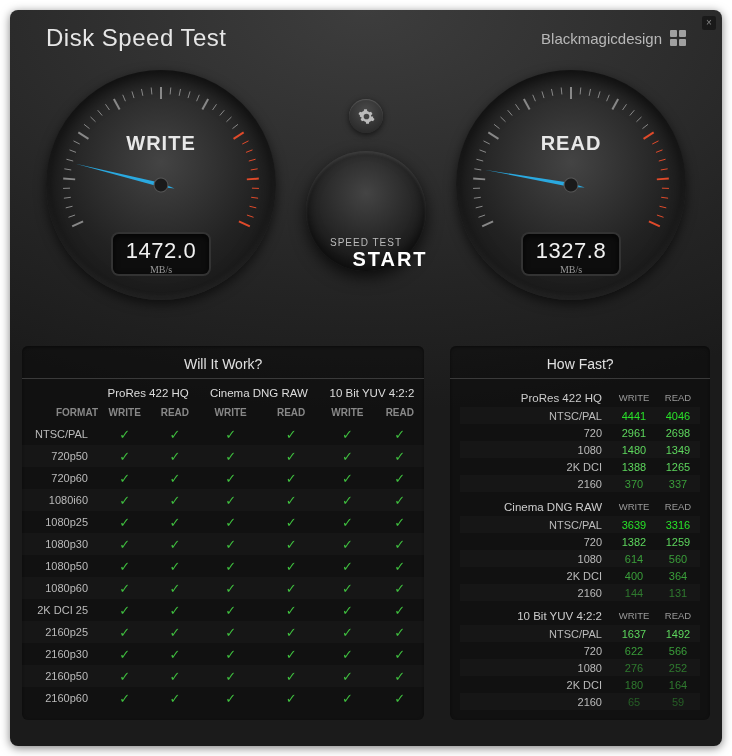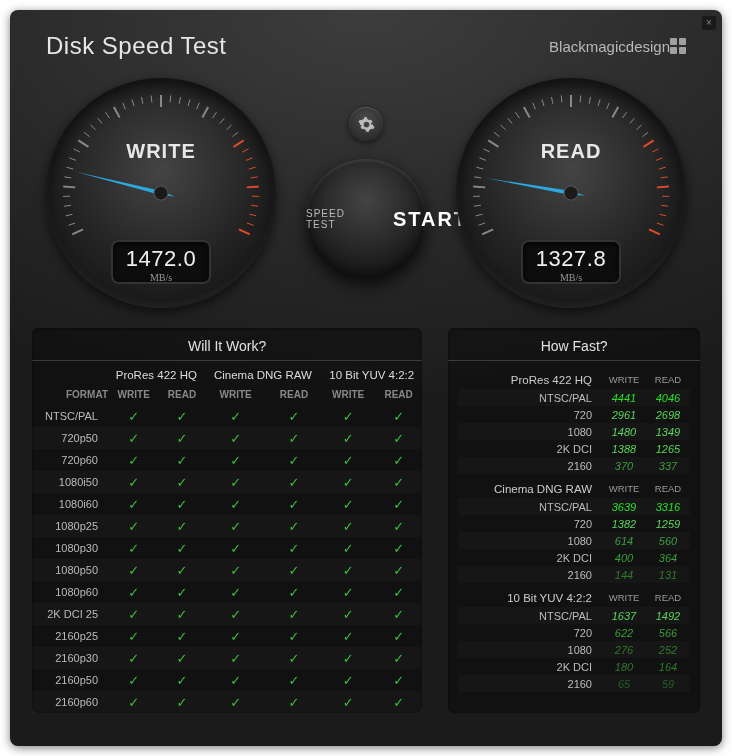--- a/index.html
+++ b/index.html
@@ -22,23 +22,23 @@
     border-radius: 8px;
     box-shadow: 0 2px 10px rgba(0,0,0,0.5);
   }
   .close {
     position: absolute; top: 6px; right: 6px;
     width: 14px; height: 14px; border-radius: 2px;
     background: rgba(0,0,0,0.4);
     color: #888; font-size: 10px; line-height: 14px; text-align: center;
     cursor: pointer;
   }
-  .header { display: flex; justify-content: space-between; align-items: center; padding: 22px 36px 8px; }
+  .header { display: flex; justify-content: space-between; align-items: center; padding: 14px 36px 8px; }
   .title { font-size: 24px; font-weight: 300; color: #e6e6e6; letter-spacing: 0.5px; }
-  .brand { display: flex; align-items: center; color: #b8b8b8; font-size: 15px; font-weight: 300; }
+  .brand { display: flex; align-items: center; gap: 8px; color: #b8b8b8; font-size: 15px; font-weight: 300; }
   .brand-squares { display: grid; grid-template-columns: 7px 7px; grid-template-rows: 7px 7px; gap: 2px; }
   .brand-squares span { background: #a0a0a0; border-radius: 1px; }
 
   .gauges { display: flex; justify-content: space-between; align-items: center; padding: 10px 36px 20px; }
   .gauge-wrap { position: relative; width: 230px; height: 230px; }
   .gauge {
     position: absolute; inset: 0;
     border-radius: 50%;
     background: radial-gradient(circle at 50% 40%, #444 0%, #222 55%, #111 100%);
     box-shadow: inset 0 6px 18px rgba(0,0,0,0.7), 0 4px 12px rgba(0,0,0,0.6), inset 0 -3px 6px rgba(255,255,255,0.08);
@@ -61,27 +61,27 @@
     width: 34px; height: 34px; border-radius: 50%;
     background: radial-gradient(circle at 50% 35%, #4a4a4a, #222);
     box-shadow: 0 2px 6px rgba(0,0,0,0.6), inset 0 1px 1px rgba(255,255,255,0.15);
     display: flex; align-items: center; justify-content: center;
     cursor: pointer;
   }
   .start-btn {
     width: 120px; height: 120px; border-radius: 50%;
     background: radial-gradient(circle at 50% 35%, #444, #1a1a1a 70%);
     box-shadow: 0 6px 16px rgba(0,0,0,0.7), inset 0 2px 3px rgba(255,255,255,0.12), inset 0 -4px 12px rgba(0,0,0,0.6);
-    display: flex; flex-direction: row; align-items: center; justify-content: flex-start;
+    display: flex; flex-direction: column; align-items: center; justify-content: flex-end;
     cursor: pointer;
   }
   .start-btn .sub { font-size: 10px; letter-spacing: 1px; color: #bbb; }
   .start-btn .main { font-size: 20px; font-weight: 600; letter-spacing: 2px; color: #fff; margin-left: 48px; }
 
-  .panels { display: flex; padding: 0 22px; gap: 26px; }
+  .panels { display: flex; padding: 0 12px; gap: 26px; margin-top: 26px; }
   .panel { background: rgba(0,0,0,0.35); border-radius: 6px; box-shadow: inset 0 1px 3px rgba(0,0,0,0.5); }
   .panel-left { flex: 1.55; }
   .panel-right { flex: 1; }
   .panel-title { text-align: center; font-size: 14px; color: #e0e0e0; padding: 10px 0 6px; border-bottom: 1px solid #3a3a3a; font-weight: 500; }
 
   .wit table { width: 100%; border-collapse: collapse; font-size: 11px; }
   .wit th { color: #aaa; font-weight: 400; padding: 3px 0 5px; }
   .wit .grp { color: #ddd; font-size: 11.5px; font-weight: 500; padding-top: 8px; }
   .wit .sub th { font-size: 10px; color: #888; font-weight: bold; }
   .wit td { text-align: center; padding: 3.5px 0; }
@@ -91,21 +91,21 @@
   .fmt-head { font-size: 9px; color: #888; text-align: right; padding-right: 10px; }
 
   .hf { padding: 4px 10px 10px; font-size: 11px; }
   .hf-sec { margin-top: 6px; }
   .hf-head { display: flex; color: #ccc; font-weight: 500; padding: 3px 0; }
   .hf-head .name { flex: 1; text-align: right; padding-right: 10px; font-size: 11.5px; }
   .hf-head .col { width: 44px; text-align: center; font-size: 9.5px; color: #999; font-weight: 400; }
   .hf-row { display: flex; padding: 2.5px 0; }
   .hf-row:nth-child(even) { background: rgba(255,255,255,0.022); }
   .hf-row .name { flex: 1; text-align: right; padding-right: 10px; color: #bbb; }
-  .hf-row .col { width: 44px; text-align: center; font-variant-numeric: tabular-nums; font-style: italic; }
+  .hf-row .col { width: 44px; text-align: center; font-variant-numeric: tabular-nums; }
   .c-bright { color: #28e028; }
   .c-lime  { color: #5dd65d; }
   .c-mid   { color: #3a9e3a; }
   .c-dim   { color: #2f7a2f; }
   .c-dark  { color: #265f26; }
 </style>
 </head>
 <body>
 
 <div class="window">
@@ -301,29 +301,20 @@
               <tr>
                 <td>720p60</td>
                 <td><span class="check">✓</span></td>
                 <td><span class="check">✓</span></td>
                 <td><span class="check">✓</span></td>
                 <td><span class="check">✓</span></td>
                 <td><span class="check">✓</span></td>
                 <td><span class="check">✓</span></td>
               </tr>
               <tr>
-                <td>1080i50</td>
-                <td><span class="check">✓</span></td>
-                <td><span class="check">✓</span></td>
-                <td><span class="check">✓</span></td>
-                <td><span class="check">✓</span></td>
-                <td><span class="check">✓</span></td>
-                <td><span class="check">✓</span></td>
-              </tr>
-              <tr>
                 <td>1080i60</td>
                 <td><span class="check">✓</span></td>
                 <td><span class="check">✓</span></td>
                 <td><span class="check">✓</span></td>
                 <td><span class="check">✓</span></td>
                 <td><span class="check">✓</span></td>
                 <td><span class="check">✓</span></td>
               </tr>
               <tr>
                 <td>1080p25</td>

